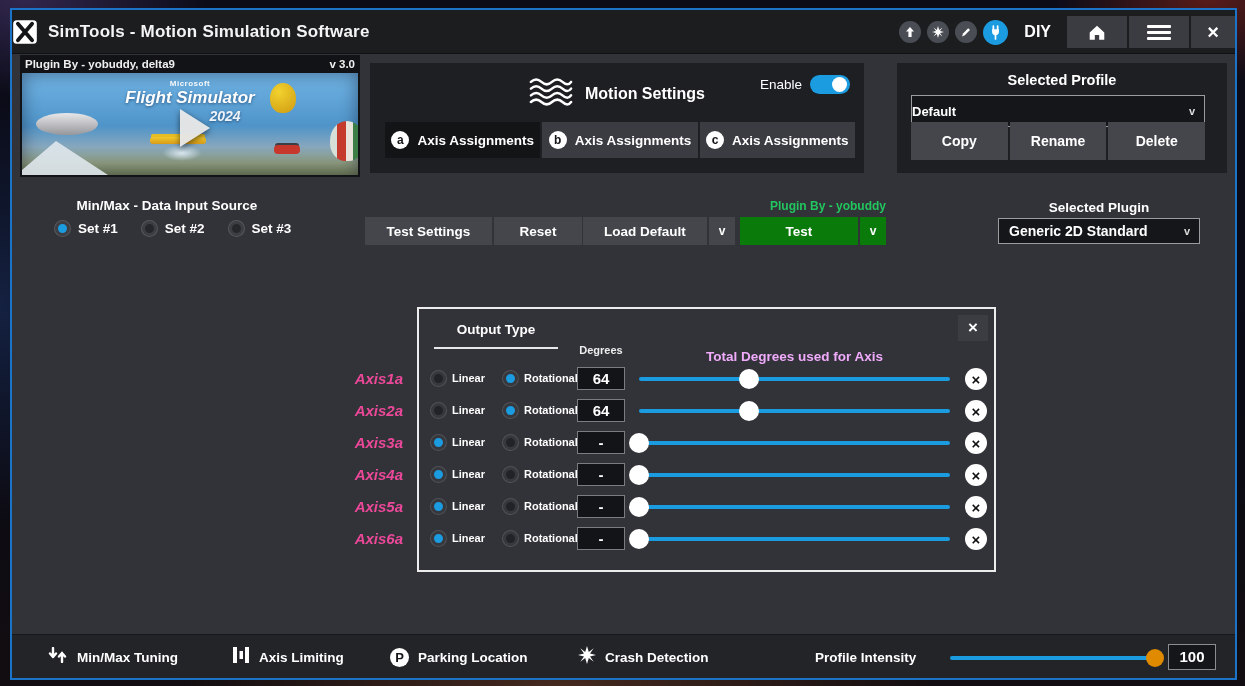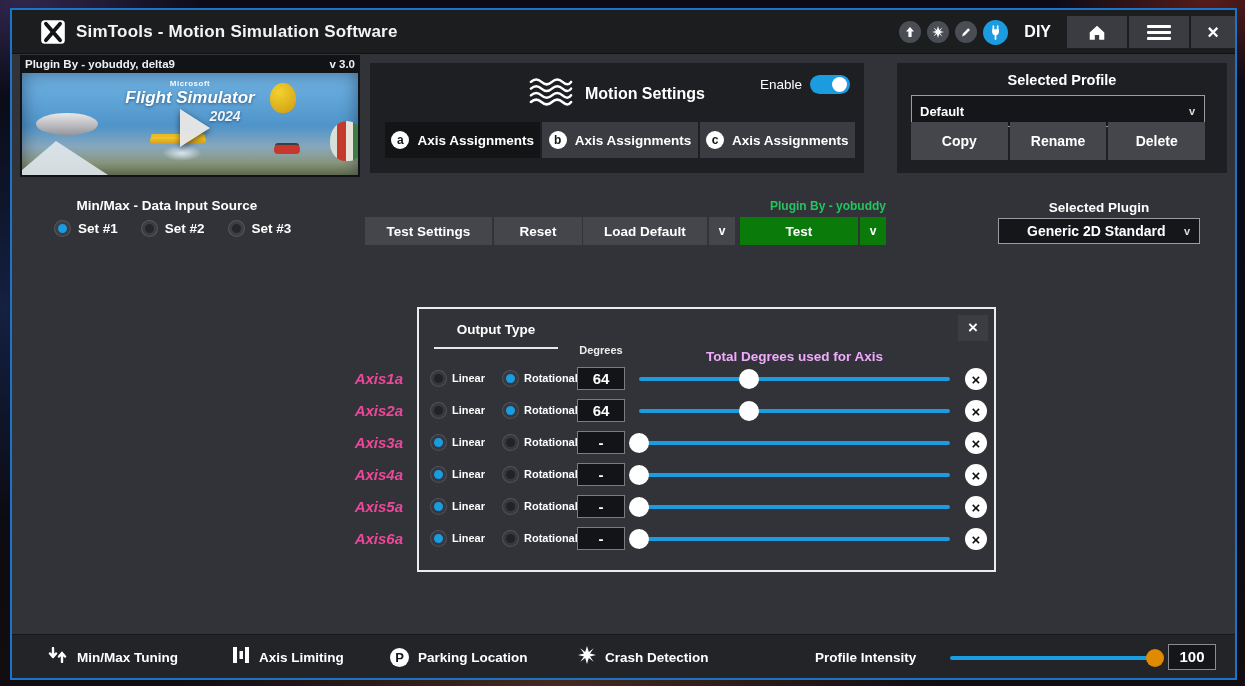--- a/index.html
+++ b/index.html
@@ -23,21 +23,21 @@
       radial-gradient(200px 300px at 0% 45%, rgba(45,85,165,.30), transparent 70%),
       radial-gradient(500px 90px at 45% 100%, rgba(120,70,45,.5), transparent 75%),
       linear-gradient(180deg, #0b0c18 0%, #090a14 55%, #120d10 100%);
   }
 
   .window { position:absolute; left:10px; top:8px; width:1227px; height:672px;
     background:#323338; border:2px solid #1b74c8; }
 
   
   .titlebar { position:absolute; left:0; top:0; right:0; height:44px; background:#1c1d1f;
-    display:flex; align-items:center; padding-left:28px; border-bottom:1px solid #101113; }
+    display:flex; align-items:center; padding-left:0; border-bottom:1px solid #101113; }
   .logo { width:26px; height:26px; margin-right:10px; flex:0 0 auto; }
   .win-title { color:#f4f4f4; font-size:17px; font-weight:bold; letter-spacing:.2px; }
   .tb-right { position:absolute; right:0; top:0; height:44px; display:flex; align-items:center; }
   .circ { width:22px; height:22px; border-radius:50%; background:#4a4d53; display:flex;
     align-items:center; justify-content:center; margin-right:6px; }
   .circ.blue { width:25px; height:25px; background:#1b9ce0; }
   .diy { color:#fff; font-weight:bold; font-size:16px; margin:0 14px 0 10px; }
   .tb-btn { height:32px; width:60px; background:#3a3c41; border:none; display:flex;
     align-items:center; justify-content:center; margin-left:2px; cursor:pointer; }
   .tb-btn.close { width:44px; color:#fff; font-size:20px; font-weight:bold; }
@@ -95,21 +95,21 @@
     justify-content:center; gap:8px; cursor:pointer; }
   .tab:last-child { margin-right:0; }
   .tab.active { background:#131416; }
   .tab-letter { width:18px; height:18px; border-radius:50%; background:#fff; color:#141517;
     font-weight:bold; font-size:12px; display:flex; align-items:center; justify-content:center; }
   .tab-lbl { color:#fff; font-weight:bold; font-size:13.5px; }
 
   .sp-title { text-align:center; color:#fff; font-weight:bold; font-size:14.5px; margin-top:9px; }
   .dropdown { position:absolute; background:#141619; border:1px solid #9a9ca0; color:#fff;
     font-weight:bold; display:flex; align-items:center; cursor:pointer; }
-  .sp-dropdown { left:14px; top:32px; width:294px; height:32px; font-size:13px; padding-left:8px; }
+  .sp-dropdown { left:14px; top:32px; width:294px; height:32px; font-size:13px; }
   .dd-chev { position:absolute; right:9px; font-size:11px; font-weight:bold; color:#ddd; }
   .sp-btns { position:absolute; left:14px; top:59px; width:294px; height:38px; display:flex; }
   .sp-btn { flex:1; margin-right:2px; background:#44464c; border:none; color:#fff;
     font-weight:bold; font-size:14px; cursor:pointer; }
   .sp-btn:last-child { margin-right:0; }
 
   
   .dis-title { position:absolute; left:30px; top:188px; width:250px; text-align:center;
     color:#fff; font-weight:bold; font-size:13.5px; }
   .dis-radios { position:absolute; left:43px; top:211px; display:flex; gap:24px; }
@@ -120,21 +120,21 @@
   .dis-lbl { color:#fff; font-weight:bold; font-size:13.5px; }
 
   
   .act-btn { position:absolute; top:207px; height:28px; background:#44464c; border:none;
     color:#fff; font-weight:bold; font-size:13.5px; cursor:pointer; }
   .act-btn.green { background:#0a7a0a; }
   .plugin-by2 { position:absolute; top:189px; left:728px; width:146px; text-align:right;
     color:#22c55e; font-weight:bold; font-size:12px; }
   .selplug-title { position:absolute; top:190px; left:986px; width:202px; text-align:center;
     color:#fff; font-weight:bold; font-size:13.5px; }
-  .selplug-dd { left:986px; top:208px; width:202px; height:26px; font-size:14px; padding-left:28px; }
+  .selplug-dd { left:986px; top:208px; width:202px; height:26px; font-size:14px; padding-left:10px; }
 
   
   .modal { position:absolute; left:405px; top:297px; width:579px; height:265px;
     background:#323338; border:2px solid #ececec; z-index:5; }
   .modal-close { position:absolute; top:6px; right:6px; width:30px; height:26px; background:#3b3d42;
     color:#fff; font-weight:bold; font-size:17px; display:flex; align-items:center;
     justify-content:center; cursor:pointer; }
   .hdr-output { position:absolute; top:13px; left:15px; width:124px; text-align:center;
     color:#fff; font-weight:bold; font-size:13.5px; }
   .hdr-underline { position:absolute; top:38px; left:15px; width:124px; height:2px; background:#e8e8e8; }

